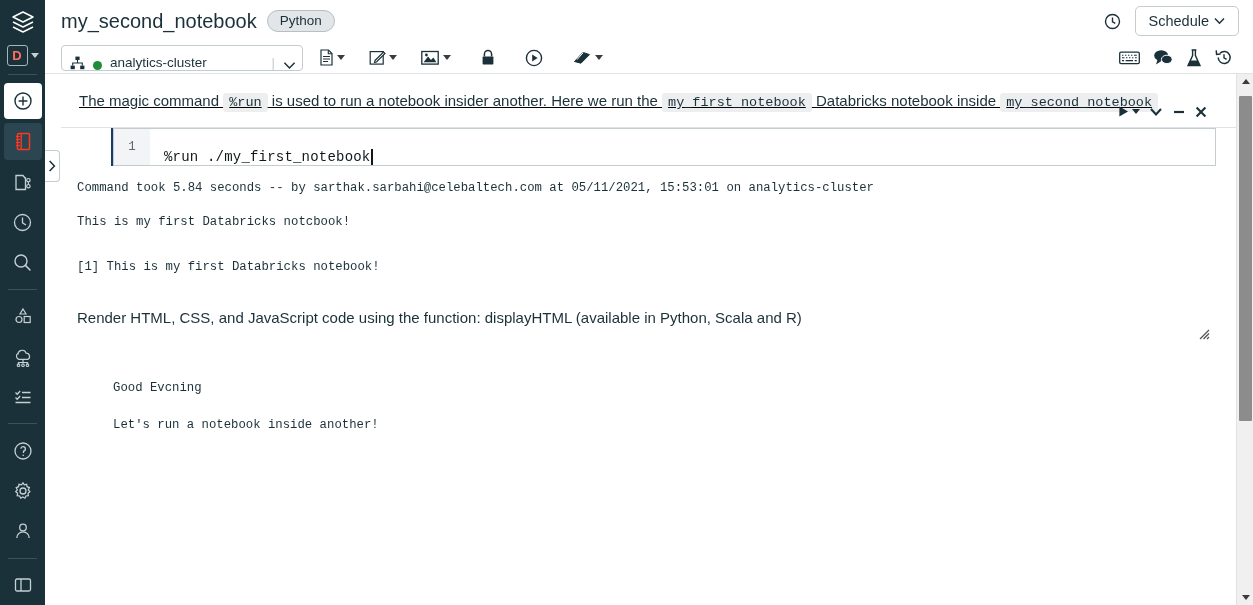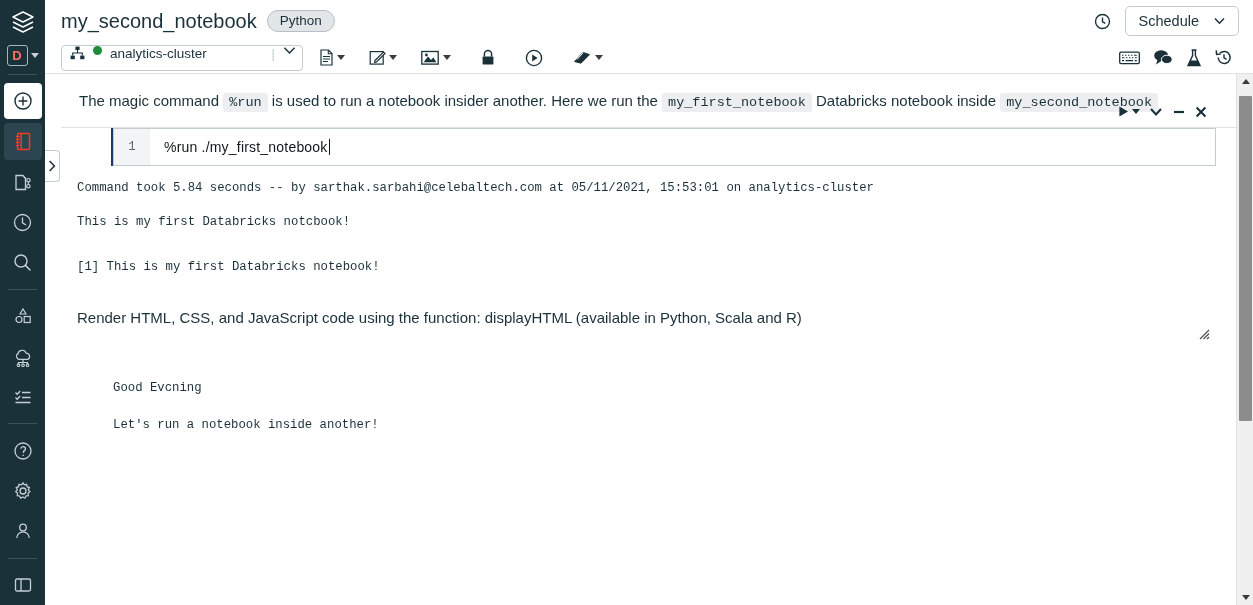--- a/index.html
+++ b/index.html
@@ -55,34 +55,34 @@
     margin-left: 10px;
     border: 1px solid #b5bfc4; background: #e3e6e8;
     border-radius: 11px; padding: 2px 12px 3px;
     font-size: 13.5px; color: #1b3139;
     cursor: pointer;
   }
   .hdr-right { margin-left: auto; display: flex; align-items: center; gap: 14px; }
   .schedule-btn {
     border: 1px solid #c3ccd0; border-radius: 5px; background: #fff;
     height: 30px; padding: 0 13px;
-    display: flex; align-items: center; gap: 15px;
+    display: flex; align-items: center; gap: 5px;
     font-size: 14.5px; color: #1b3139; cursor: pointer;
   }
 
   
   .toolbar {
     height: 32px; flex: 0 0 32px;
     display: flex; align-items: center;
     padding: 0 12px 0 16px;
     border-bottom: 1px solid #e0e3e5;
     background: #fff;
   }
   .cluster-select {
-    display: flex; align-items: flex-start; gap: 8px;
+    display: flex; align-items: flex-end; gap: 8px;
     border: 1px solid #c3ccd0; border-radius: 4px; background: #fff;
     height: 26px; padding: 0 6px 0 8px; min-width: 242px;
     font-size: 13.5px; color: #1b3139; cursor: pointer;
   }
   .cluster-name { flex: 1; }
   .sel-divider { color: #c3ccd0; font-size: 13px; }
   .status-dot { width: 9px; height: 9px; border-radius: 50%; background: #1f8c3a; flex: 0 0 9px; }
   .tb-group { display: flex; align-items: center; }
   .tb-btn {
     display: flex; align-items: center; gap: 3px;
@@ -103,20 +103,21 @@
     border-radius: 0 4px 4px 0;
     display: flex; align-items: center; justify-content: center;
     cursor: pointer; z-index: 6;
   }
 
   
   .md-cell {
     border-bottom: 1px solid #dfe3e5;
     padding: 16px 4px 14px 18px;
     margin-left: 16px;
+    text-decoration: underline;
   }
   .md-text { font-size: 15px; color: #1b3139; line-height: 1.5; }
   code.inline {
     font-family: "Liberation Mono", monospace;
     background: #eceef0; border-radius: 3px;
     padding: 2px 6px; font-size: 13.5px; color: #1b3139;
   }
 
   
   .cmd-label {
@@ -134,22 +135,22 @@
     flex: 1; border: 1px solid #c3ccd0; background: #fff;
     height: 38px; display: flex; align-items: stretch;
     margin-right: 20px; position: relative;
   }
   .ln {
     width: 36px; flex: 0 0 36px; background: #f2f4f5;
     display: flex; align-items: center; justify-content: center;
     font-family: "Liberation Mono", monospace; font-size: 12.5px; color: #5a6a71;
   }
   .code-line {
-    flex: 1; display: flex; align-items: center;
-    font-family: Liberation Sans, sans-serif; font-size: 14px; color: #11171a;
+    flex: 1; display: flex; align-items: flex-end;
+    font-family: Liberation Mono, monospace; font-size: 14px; color: #11171a;
     padding-left: 14px; letter-spacing: .2px;
   }
   .caret {
     display: inline-block; width: 1.5px; height: 16px;
     background: #11171a; margin-left: 1px;
   }
   .cell-actions {
     position: absolute; right: 8px; top: -24px;
     display: flex; align-items: center; gap: 9px;
     font-size: 13px; color: #1b3139;

